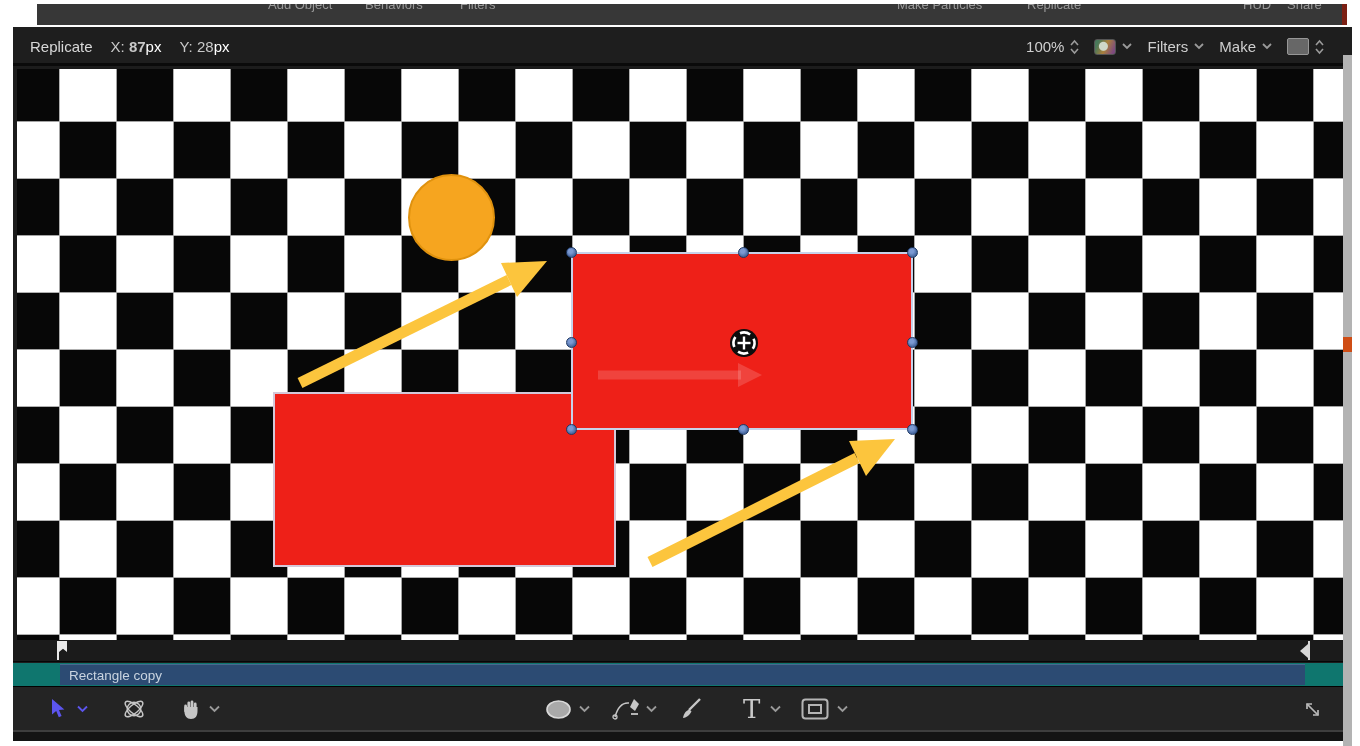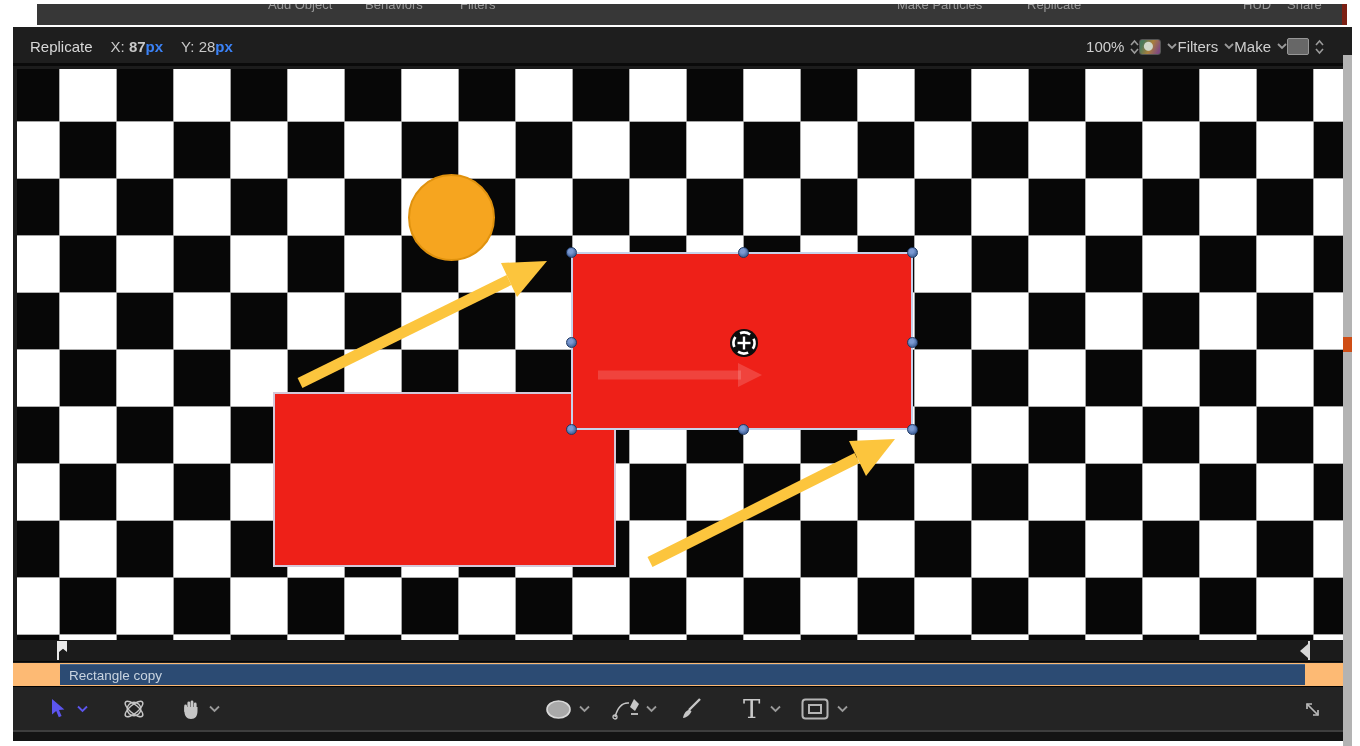--- a/index.html
+++ b/index.html
@@ -13,22 +13,22 @@
   .menu-red-notch { left:1305px; top:0; width:5px; height:21px; background:#7c2014; position:absolute; }
 
   
   .window { left:13px; top:27px; width:1339px; height:714px; background:#1c1c1c; }
 
   
   .status-bar { left:0; top:0; width:100%; height:39px; background:#1e1e1e; border-bottom:3px solid #0a0a0a; }
   .sb-left { position:absolute; left:17px; top:0; height:39px; display:flex; align-items:center; gap:18px; }
   .sb-left .lbl { color:#d8d8d8; font-size:15px; }
   .coord { color:#c9c9c9; font-size:15px; }
-  .coord .unit { color:#3b82f6;font-weight:bold; }
-  .sb-right { position:absolute; right:28px; top:0; height:39px; display:flex; align-items:center; }
+  .coord .unit { color:#ffffff; }
+  .sb-right { position:absolute; right:28px; top:0; height:39px; display:flex; align-items:center; gap:15px; }
   .sb-right .txt { color:#cfcfcf; font-size:15px; }
   .ctrl { display:flex; align-items:center; gap:6px; }
   .swatch-color { width:22px; height:16px; border-radius:3px; border:1px solid #555;
       background: radial-gradient(circle at 42% 45%, #cfd8c9 0 4px, rgba(0,0,0,0) 5px),
                   linear-gradient(115deg,#49795a 15%,#a97f3c 52%,#7e4a80 90%); }
   .swatch-gray { width:22px; height:17px; border-radius:2px; background:#676767; border:1px solid #979797; }
 
   
   .canvas { left:4px; top:42px; width:1326px; height:571px; overflow:hidden;
       background-color:#ffffff;
@@ -51,21 +51,21 @@
   .circle-orange { left:391px; top:105px; width:87px; height:87px; border-radius:50%;
                    background:#f6a51f; border:2px solid #e0920e; position:absolute; z-index:2; }
 
   .arrows-svg { left:0; top:0; width:1326px; height:571px; z-index:5; pointer-events:none; }
 
   
   .anchor { left:156px; top:74px; width:30px; height:30px; position:absolute; }
 
   
   .mini-track { left:0; top:613px; width:100%; height:22px; background:#1b1b1b; border-bottom:1px solid #060606; }
-  .bar-row { left:0; top:636px; width:100%; height:23px; background:#fdba74; }
+  .bar-row { left:0; top:636px; width:100%; height:23px; background:#0f766e; }
   .clip-bar { position:absolute; left:47px; top:1px; width:1245px; height:21px; background:#2c4b73;
               border-top:1px solid #47688f; display:flex; align-items:center; }
   .clip-bar span { color:#c9d4e0; font-size:13.5px; padding-left:9px; }
   .playhead-line { position:absolute; left:44px; top:1px; width:2px; height:19px; background:#e9e9e9; }
   .playhead-flag { position:absolute; left:46px; top:1px; width:8px; height:11px; background:#e9e9e9;
                    clip-path:polygon(0 0,100% 0,100% 100%,50% 70%,0 100%); }
   .endmark-line { position:absolute; left:1295px; top:1px; width:2px; height:19px; background:#d8d8d8; }
   .endmark-tri { position:absolute; left:1287px; top:4px; width:8px; height:14px; background:#d8d8d8;
                  clip-path:polygon(100% 0,100% 100%,0 50%); }
 

